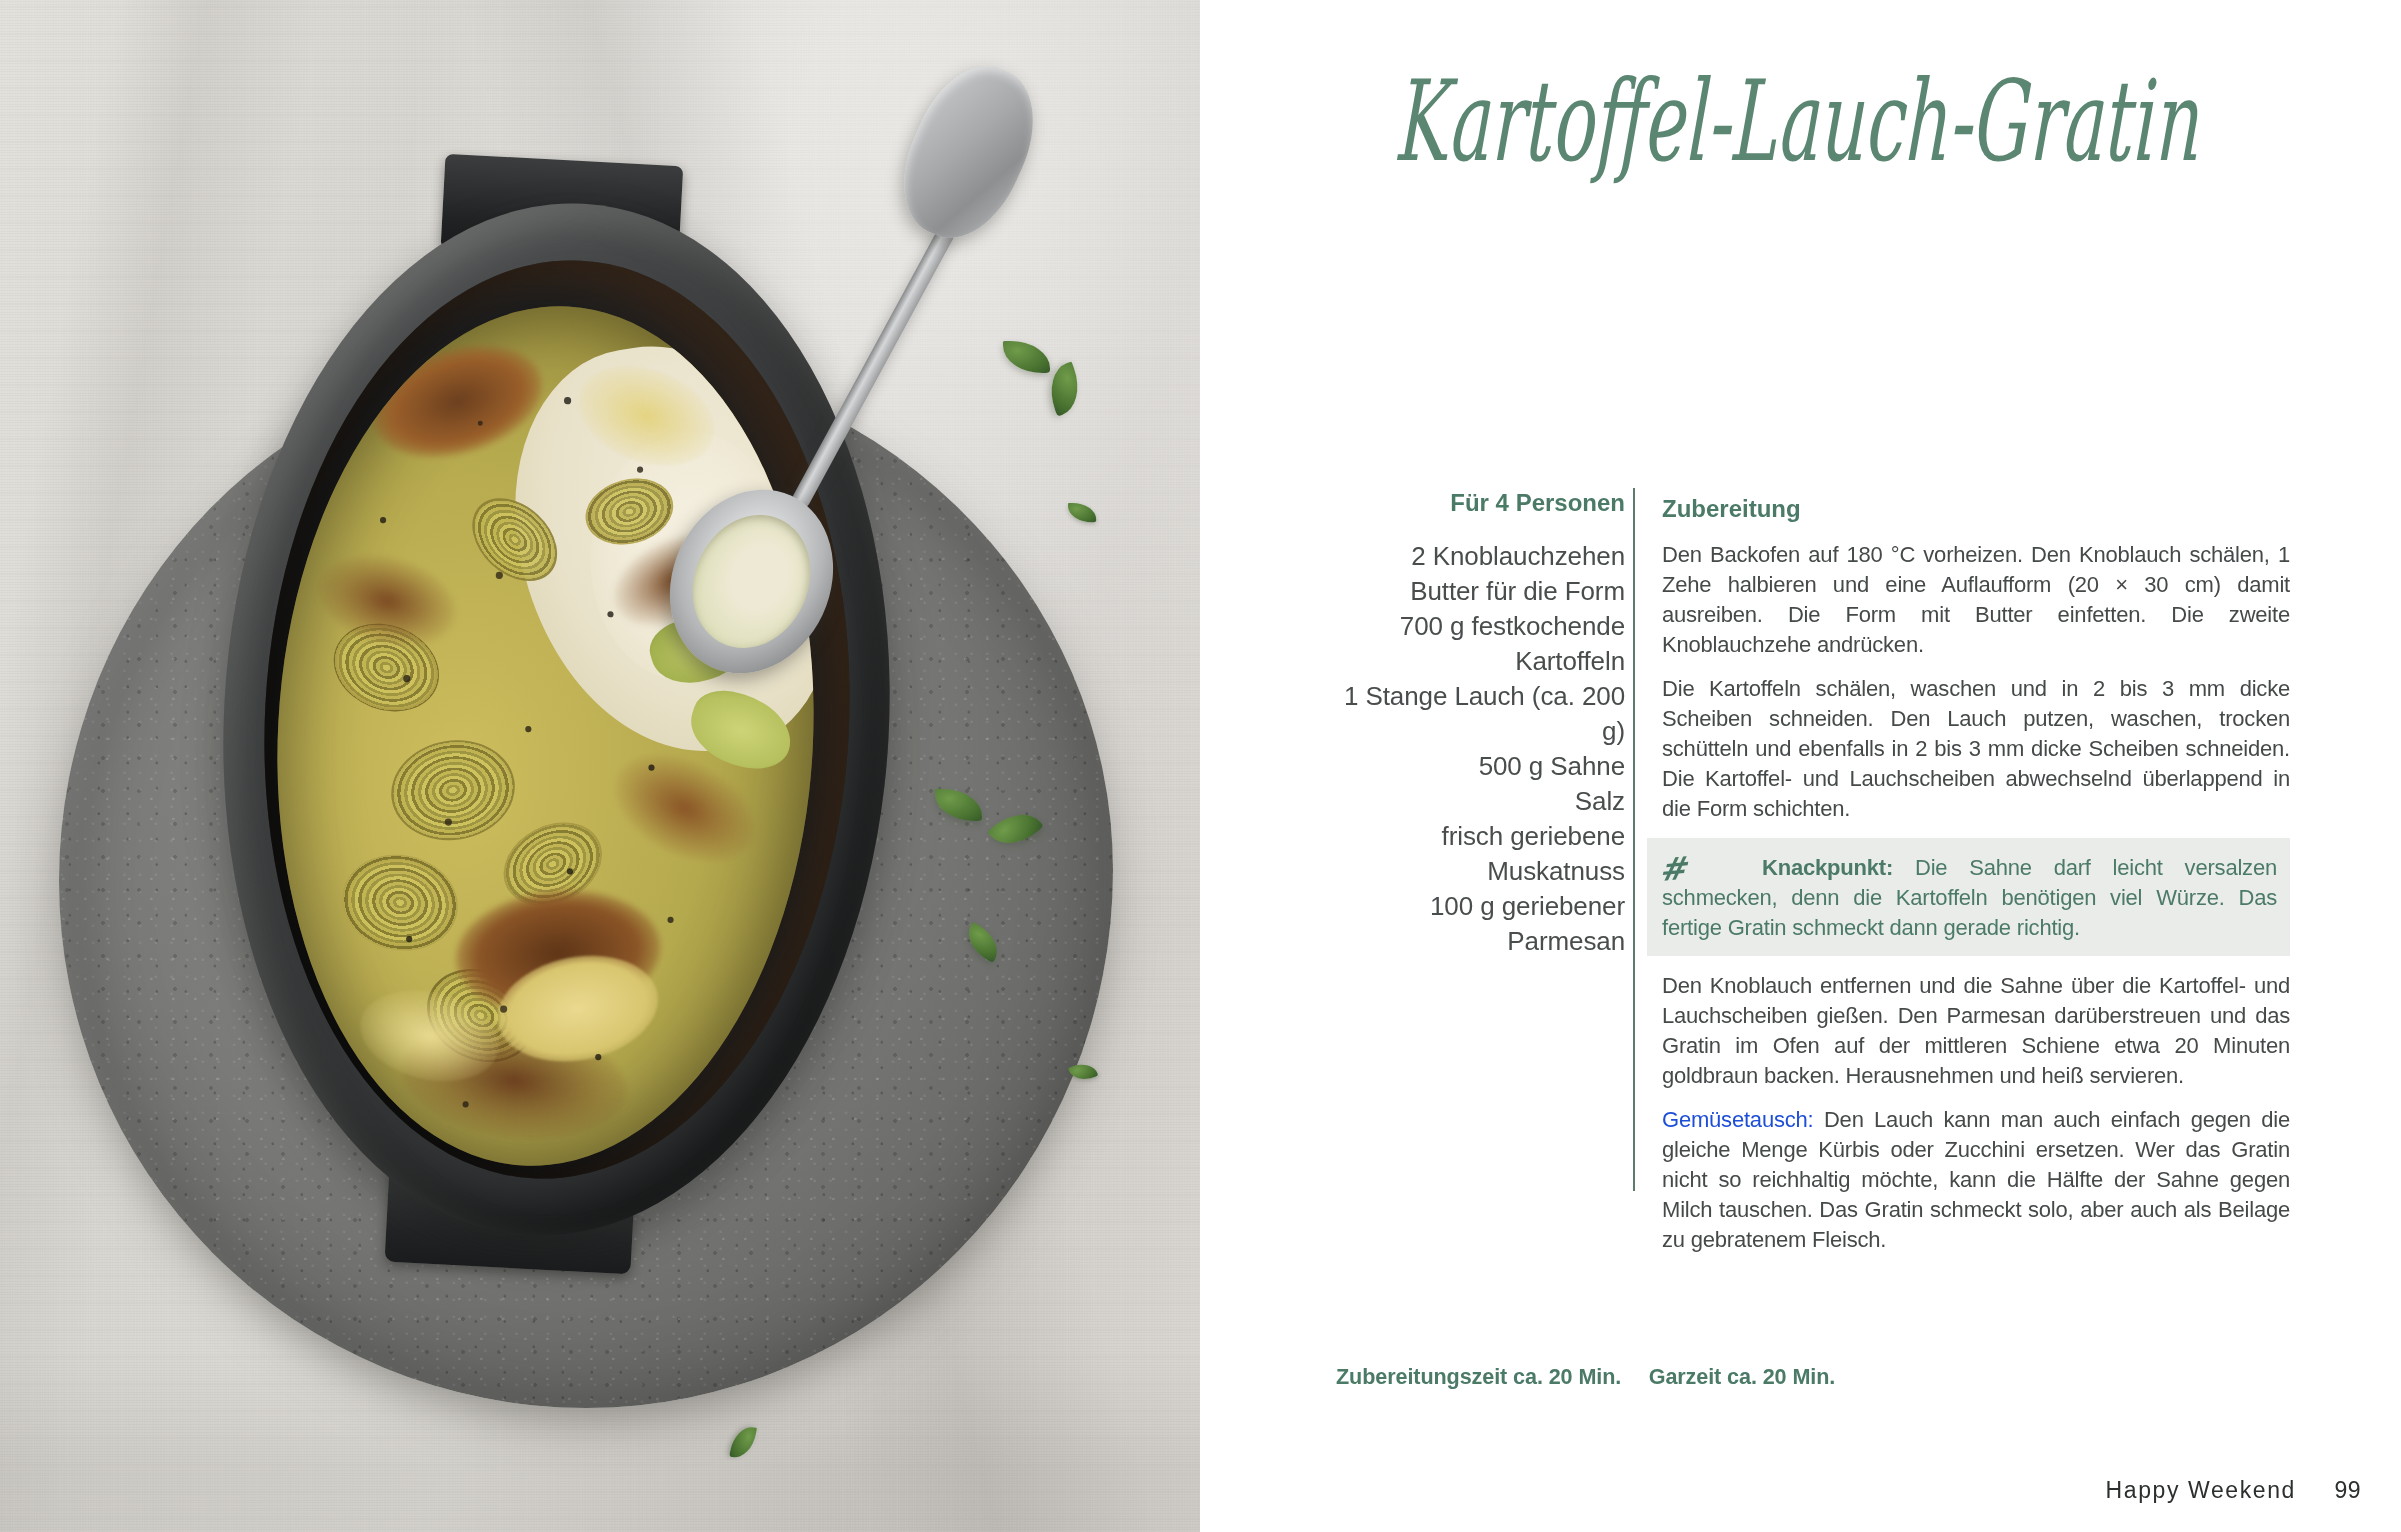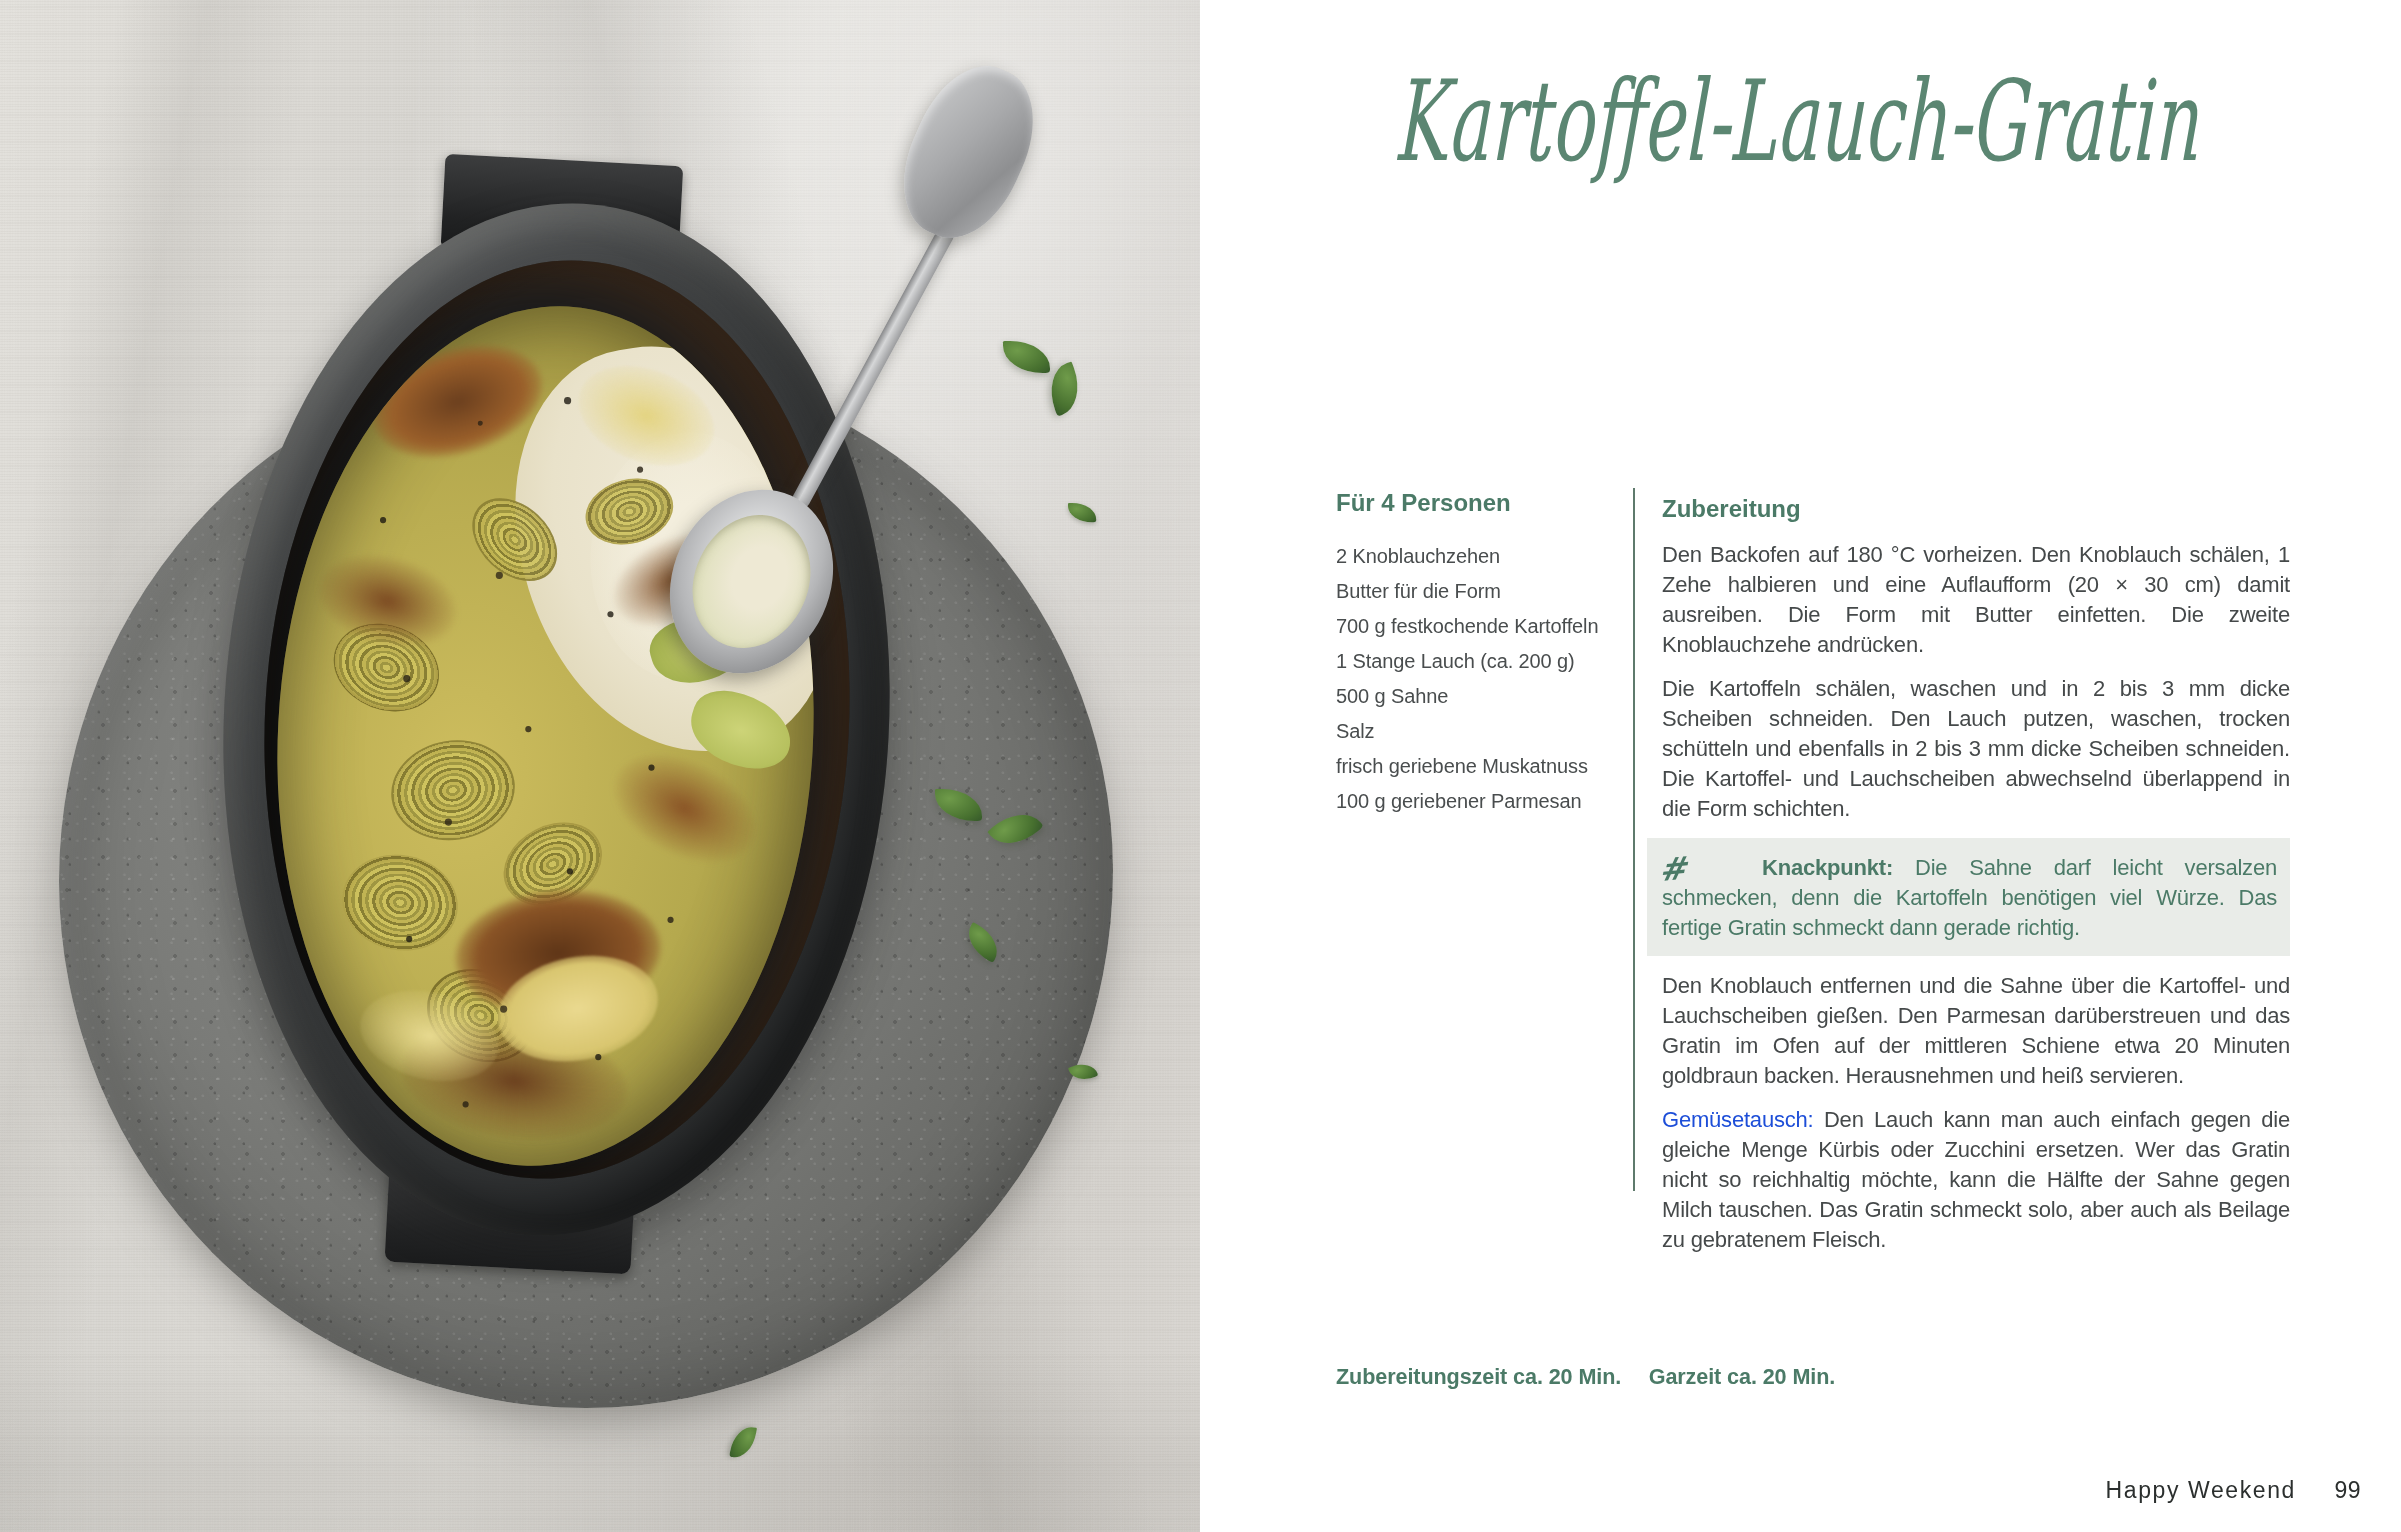--- a/index.html
+++ b/index.html
@@ -128,24 +128,24 @@
   .sprig.s6{left:757px;top:1428px;transform:scale(.7) rotate(100deg);}
 
   
   .recipe{position:absolute;left:1200px;top:0;width:1201px;height:1533px;background:#ffffff;}
   .title{position:absolute;left:0;top:64px;width:100%;margin:0;text-align:center;
     font-family:"DejaVu Serif",serif;font-style:italic;font-weight:400;
     font-size:70px;line-height:130px;color:#5b8672;}
   .title .inner{display:inline-block;transform:scaleY(1.6) skewX(-5deg);transform-origin:50% 60%;}
   .intro{position:absolute;left:124px;top:269px;width:952px;margin:0;text-align:center;
     font-size:23px;line-height:36px;font-weight:bold;letter-spacing:-0.2px;color:#4b7a67;}
-  .ingredients{position:absolute;left:136px;top:489px;width:289px;}
+  .ingredients{position:absolute;left:136px;top:489px;width:289px;text-align:right;}
   .ingredients h2,.prep h2{margin:0 0 21.6px 0;font-size:24px;line-height:28px;font-weight:bold;color:#4b7a67;}
   .ingredients ul{list-style:none;margin:0;padding:0;}
-  .ingredients li{font-size:20px;line-height:35px;letter-spacing:-0.1px;color:#494d4e;}
+  .ingredients li{font-size:26px;line-height:35px;letter-spacing:-0.1px;color:#494d4e;}
   .divider{position:absolute;left:433px;top:488px;width:1.6px;height:703px;background:#5e7a6c;}
   .prep{position:absolute;left:462px;top:495px;width:628px;}
   .prep h2{margin-bottom:17.3px;}
   .prep p{margin:0 0 14px 0;font-size:22px;line-height:30px;letter-spacing:-0.2px;
     text-align:justify;color:#45494a;}
   .tip{box-sizing:border-box;margin:3.2px 0 15px -15px;padding:15px 13px 13px 15px;
     background:#e9ece8;font-size:22px;line-height:30px;letter-spacing:-0.2px;
     text-align:justify;color:#4b7a67;}
   .tip .hash{display:inline-block;font-family:"DejaVu Serif",serif;font-style:italic;font-weight:bold;
     font-size:32px;line-height:0;vertical-align:-4.3px;margin-right:7.6px;

